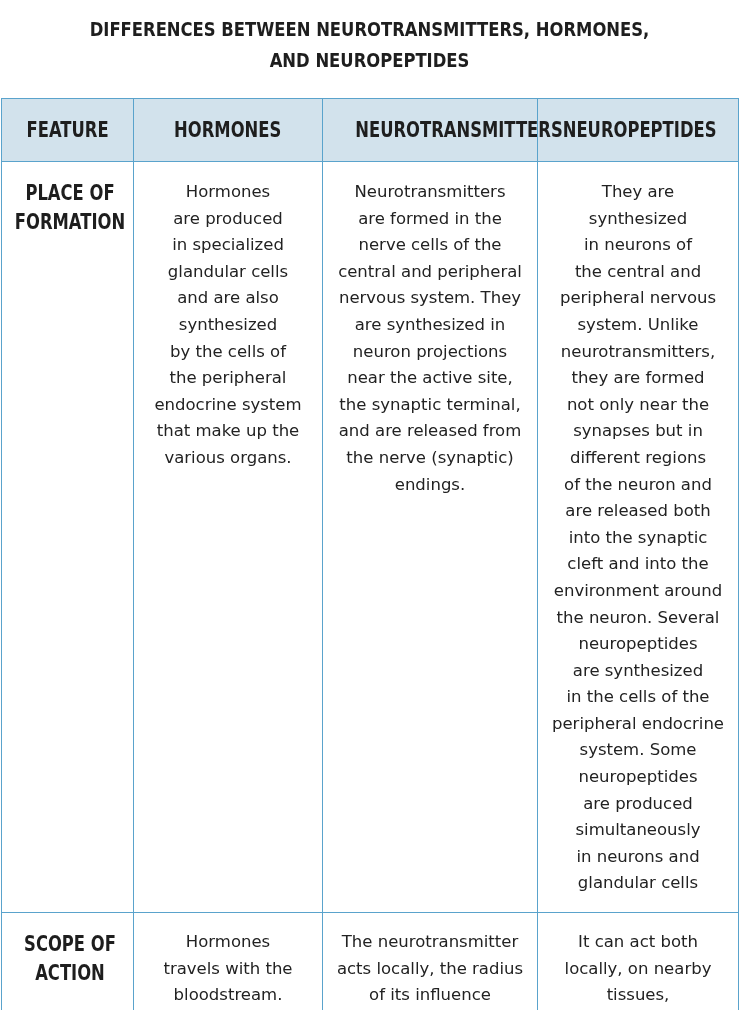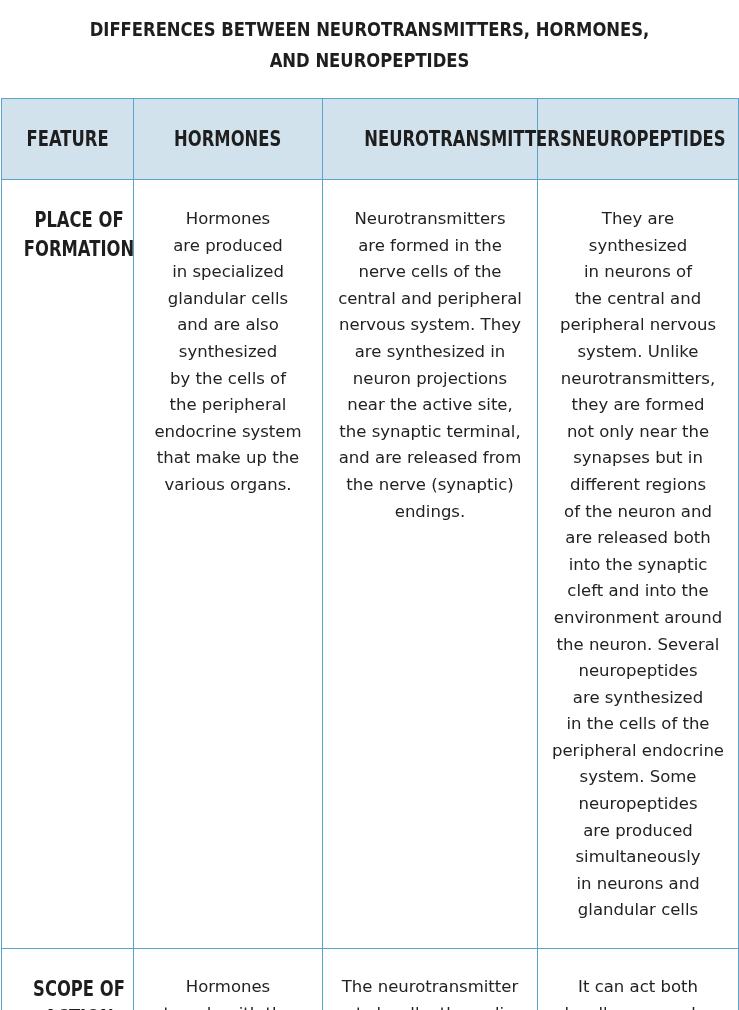--- a/index.html
+++ b/index.html
@@ -37,21 +37,21 @@
       border-collapse: collapse;
       table-layout: fixed;
       width: 737px;
     }
     table.grid col.c0 { width: 132px; }
     table.grid col.c1 { width: 189px; }
     table.grid col.c2 { width: 215px; }
     table.grid col.c3 { width: 201px; }
     table.grid th, table.grid td {
       border: 1.5px solid #5aa3cc;
-      padding: 12px;
+      padding: 3px;
       text-align: center;
       vertical-align: top;
     }
     table.grid th {
       background: #d2e2ec;
       height: 56px;
       vertical-align: middle;
     }
     .hlabel, .flabel {
       display: inline-block;

